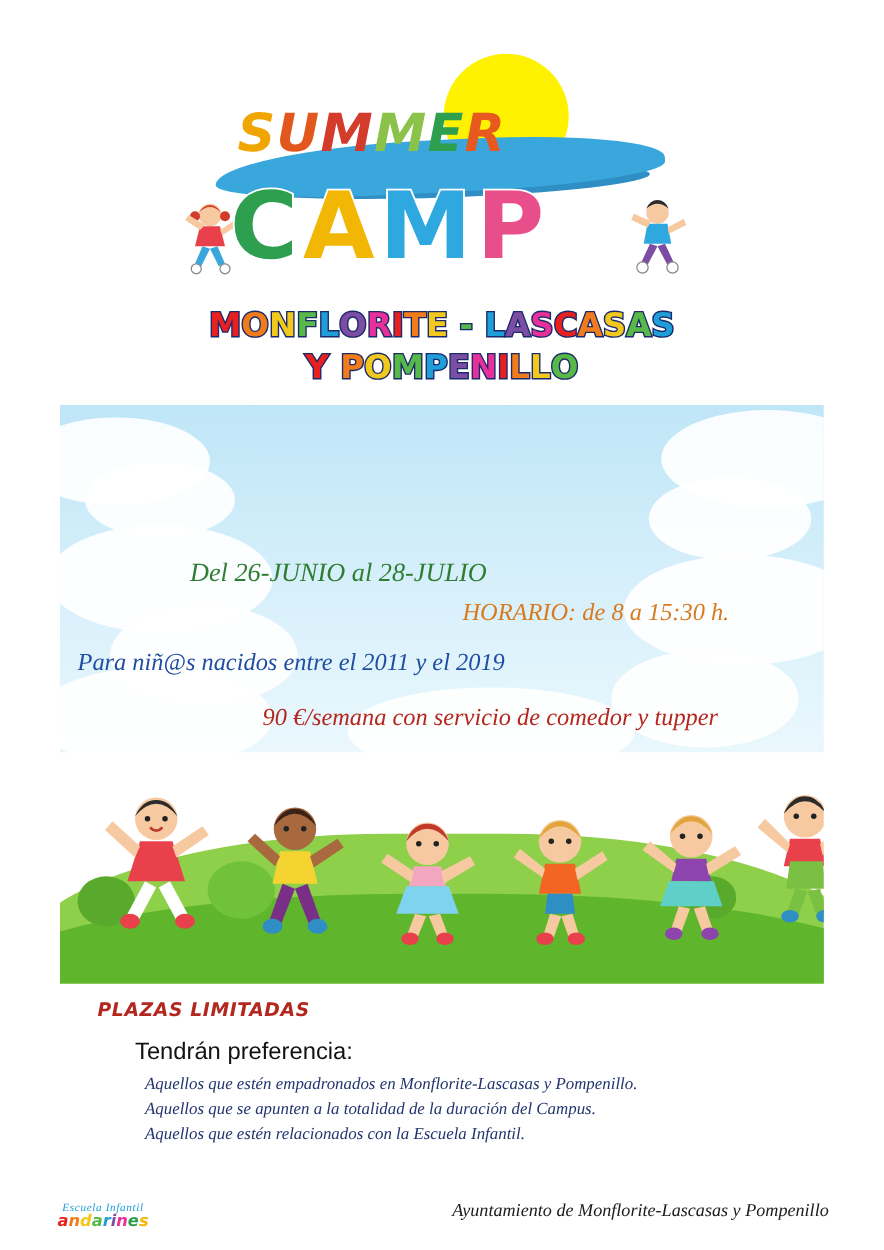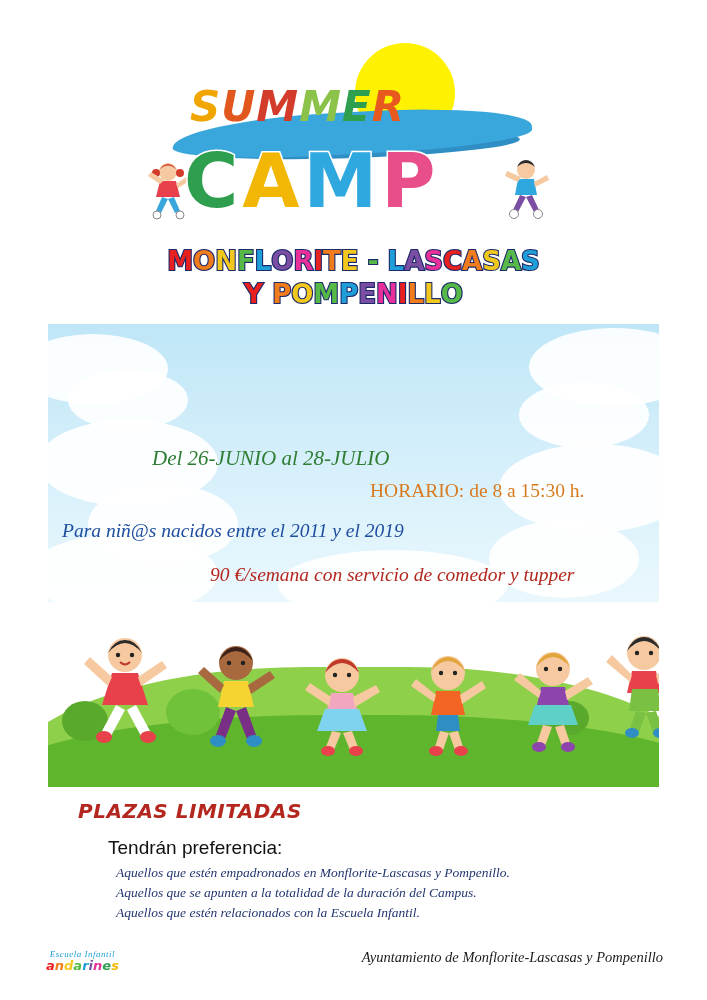--- a/index.html
+++ b/index.html
@@ -177,20 +177,21 @@
     font-family: "Liberation Serif", serif;
     margin-left: 40px;
   }
   .line-horario {
     position: absolute;
     left: 322px;
     top: 156px;
     z-index: 4;
     font-size: 19.5px;
     color: #d87a1e;
+    font-style: italic;
     font-family: "Liberation Serif", serif;
   }
   .line-ninos {
     position: absolute;
     left: 14px;
     top: 196px;
     z-index: 4;
     font-size: 19.5px;
     color: #1f4ea1;
     font-style: italic;
@@ -251,42 +252,42 @@
   
   .bottom {
     position: relative;
     margin: 12px 0 0 0;
     padding: 0 56px;
   }
   .plazas {
     font-family: "DejaVu Sans", sans-serif;
     font-weight: bold;
     font-style: italic;
-    font-size: 20px;
+    font-size: 15px;
     color: #b3271f;
     margin-left: 22px;
     letter-spacing: .5px;
   }
   .pref {
     margin: 14px 0 6px 52px;
     font-size: 19px;
     color: #111;
     font-family: Liberation Sans, sans-serif;
   }
   .pref-item {
     margin: 4px 0 4px 60px;
     font-size: 13.5px;
     color: #22356e;
     font-family: "Liberation Serif", serif;
     font-style: italic;
   }
   .footer {
     position: absolute;
     left: 0;
-    bottom: 16px;
+    bottom: 4px;
     width: 707px;
     height: 48px;
   }
   .ayto {
     position: absolute;
     right: 44px;
     bottom: 18px;
     font-size: 14.5px;
     color: #1b1b1b;
     font-style: italic;

